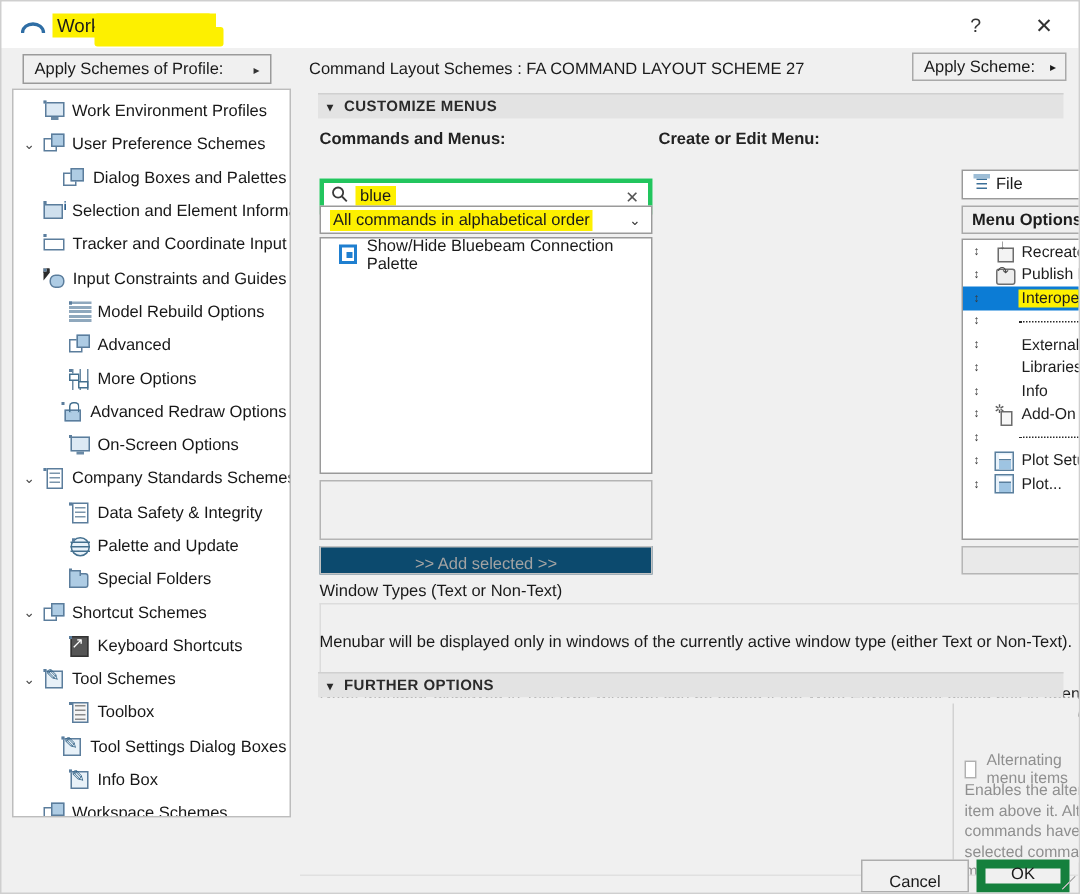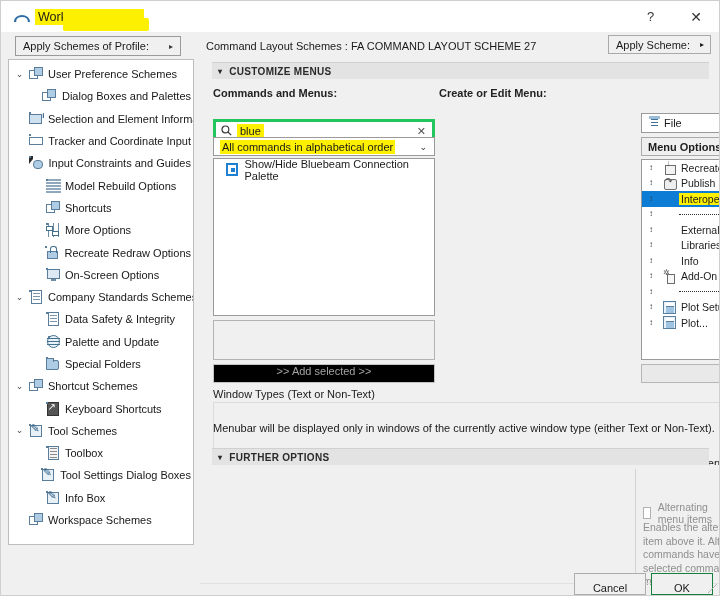--- a/index.html
+++ b/index.html
@@ -194,22 +194,22 @@
   .ic-bb:after{content:"";position:absolute;left:2.5px;top:2.5px;width:4px;height:4px;background:#1f7fd0;}
 
   .cmd-lower {
     position: absolute; left: 13px; top: 288px;
     width: 222px; height: 40px;
     background: #f0f0f0; border: 1px solid #b4b4b4;
   }
   .add-btn {
     position: absolute; left: 13px; top: 332px;
     width: 222px; height: 19px;
-    background: #000000; border: 1px solid #c2c2c2;
-    display: flex; align-items: flex-start; justify-content: center;
+    background: #0c4a6e; border: 1px solid #c2c2c2;
+    display: flex; align-items: flex-end; justify-content: center;
     font-size: 11px; color: #a3a3a3;
   }
 
   
   .menu-sel {
     position: absolute; left: 441px; top: 81px;
     width: 265px; height: 20px;
     background: #fff; border: 1px solid #9a9a9a;
     display: flex; align-items: center;
   }
@@ -292,21 +292,21 @@
 
   
   .footer-sep { position: absolute; left: 0; right: 0; top: 551px; height: 1px; background: #e0e0e0; }
   .btn {
     position: absolute; height: 22px;
     background: #f0f0f0; border: 1px solid #adadad;
     display: flex; align-items: flex-end; justify-content: center;
     font-size: 11px; color: #1a1a1a;
   }
   #cancelBtn { left: 573px; top: 572px; width: 72px; }
-  #okBtn { left: 650px; top: 572px; width: 62px; border: 1px solid #15803d; }
+  #okBtn { left: 650px; top: 572px; width: 62px; border: 6px solid #15803d; }
   .resizer { position: absolute; right: 2px; bottom: 2px; width: 9px; height: 9px;
     background:
       linear-gradient(135deg, transparent 45%, #b4b4b4 45%, #b4b4b4 55%, transparent 55%);
   }
 </style>
 </head>
 <body>
 
 <div class="window">
 
@@ -325,20 +325,31 @@
   <div class="marker-blob"></div>
 
   <div class="profile-pop">
     <span>Apply Schemes of Profile:</span>
     <span class="caret">▸</span>
   </div>
 
   <div class="sidebar-wrap">
     <div class="tree" id="tree">
         <div class="trow">
+          <span class="twist"></span>
+          <span style="display: inline-block; width: 0px;"></span>
+          <span class="tico">
+            <span class="ic ic-mon">
+              <span class="b"></span>
+              <span class="f"></span>
+            </span>
+          </span>
+          <span class="tlab">Work Environment Profiles</span>
+        </div>
+        <div class="trow">
           <span class="twist">⌄</span>
           <span style="display: inline-block; width: 0px;"></span>
           <span class="tico">
             <span class="ic ic-two">
               <span class="b"></span>
               <span class="f"></span>
             </span>
           </span>
           <span class="tlab">User Preference Schemes</span>
         </div>
@@ -399,21 +410,21 @@
         </div>
         <div class="trow">
           <span class="twist"></span>
           <span style="display: inline-block; width: 17px;"></span>
           <span class="tico">
             <span class="ic ic-two">
               <span class="b"></span>
               <span class="f"></span>
             </span>
           </span>
-          <span class="tlab">Shortcuts</span>
+          <span class="tlab">Advanced</span>
         </div>
         <div class="trow">
           <span class="twist"></span>
           <span style="display: inline-block; width: 17px;"></span>
           <span class="tico">
             <span class="ic ic-slider">
               <span class="b"></span>
               <span class="f"></span>
             </span>
           </span>
@@ -421,21 +432,21 @@
         </div>
         <div class="trow">
           <span class="twist"></span>
           <span style="display: inline-block; width: 17px;"></span>
           <span class="tico">
             <span class="ic ic-lock">
               <span class="b"></span>
               <span class="f"></span>
             </span>
           </span>
-          <span class="tlab">Recreate Redraw Options</span>
+          <span class="tlab">Advanced Redraw Options</span>
         </div>
         <div class="trow">
           <span class="twist"></span>
           <span style="display: inline-block; width: 17px;"></span>
           <span class="tico">
             <span class="ic ic-mon">
               <span class="b"></span>
               <span class="f"></span>
             </span>
           </span>

